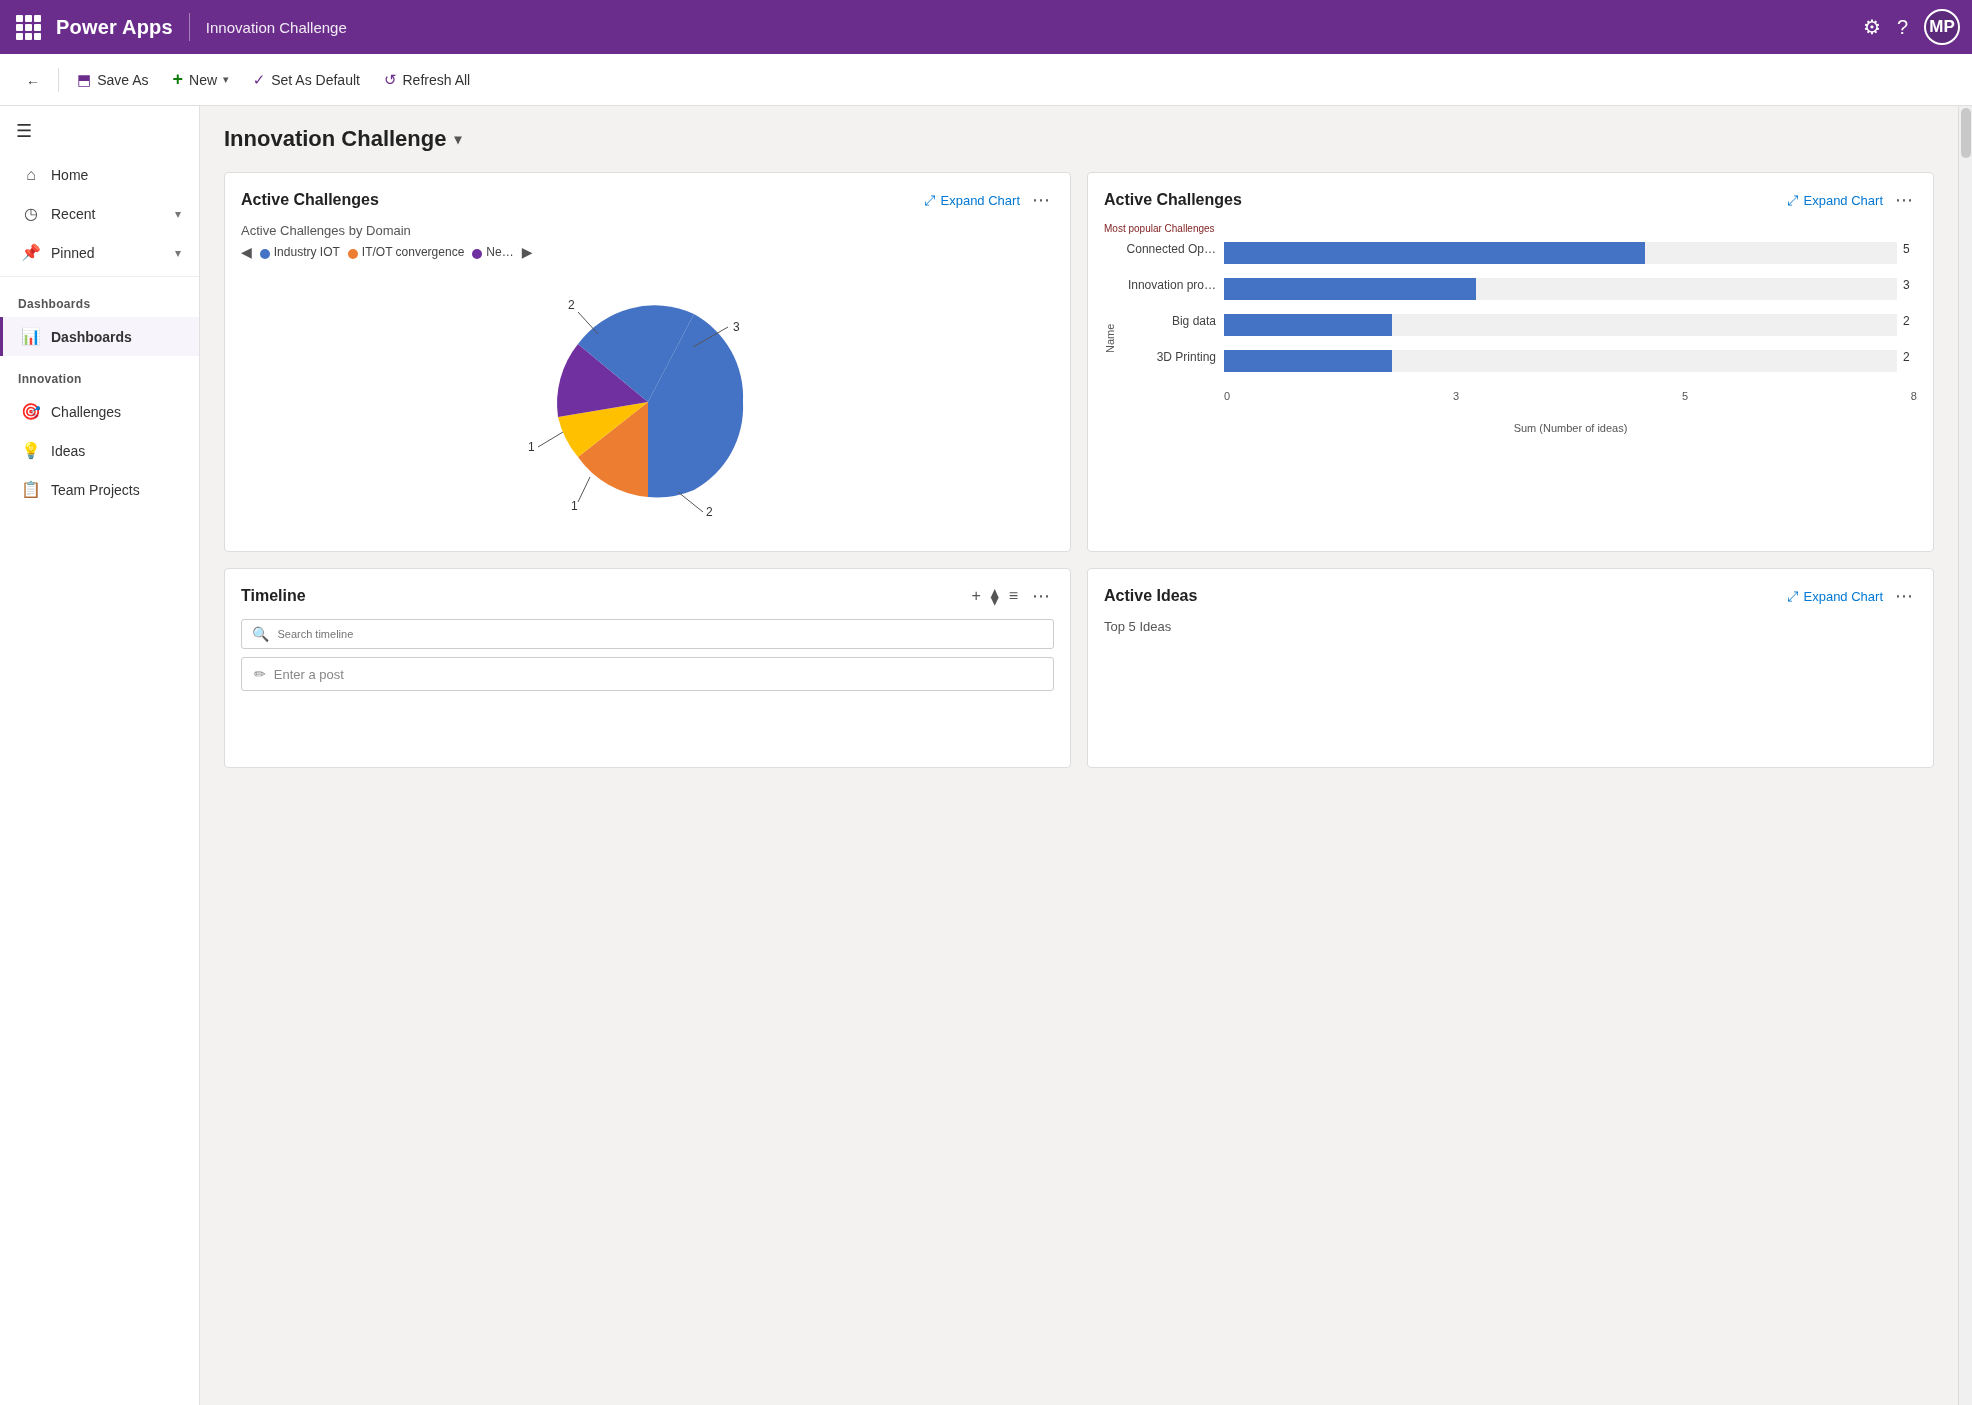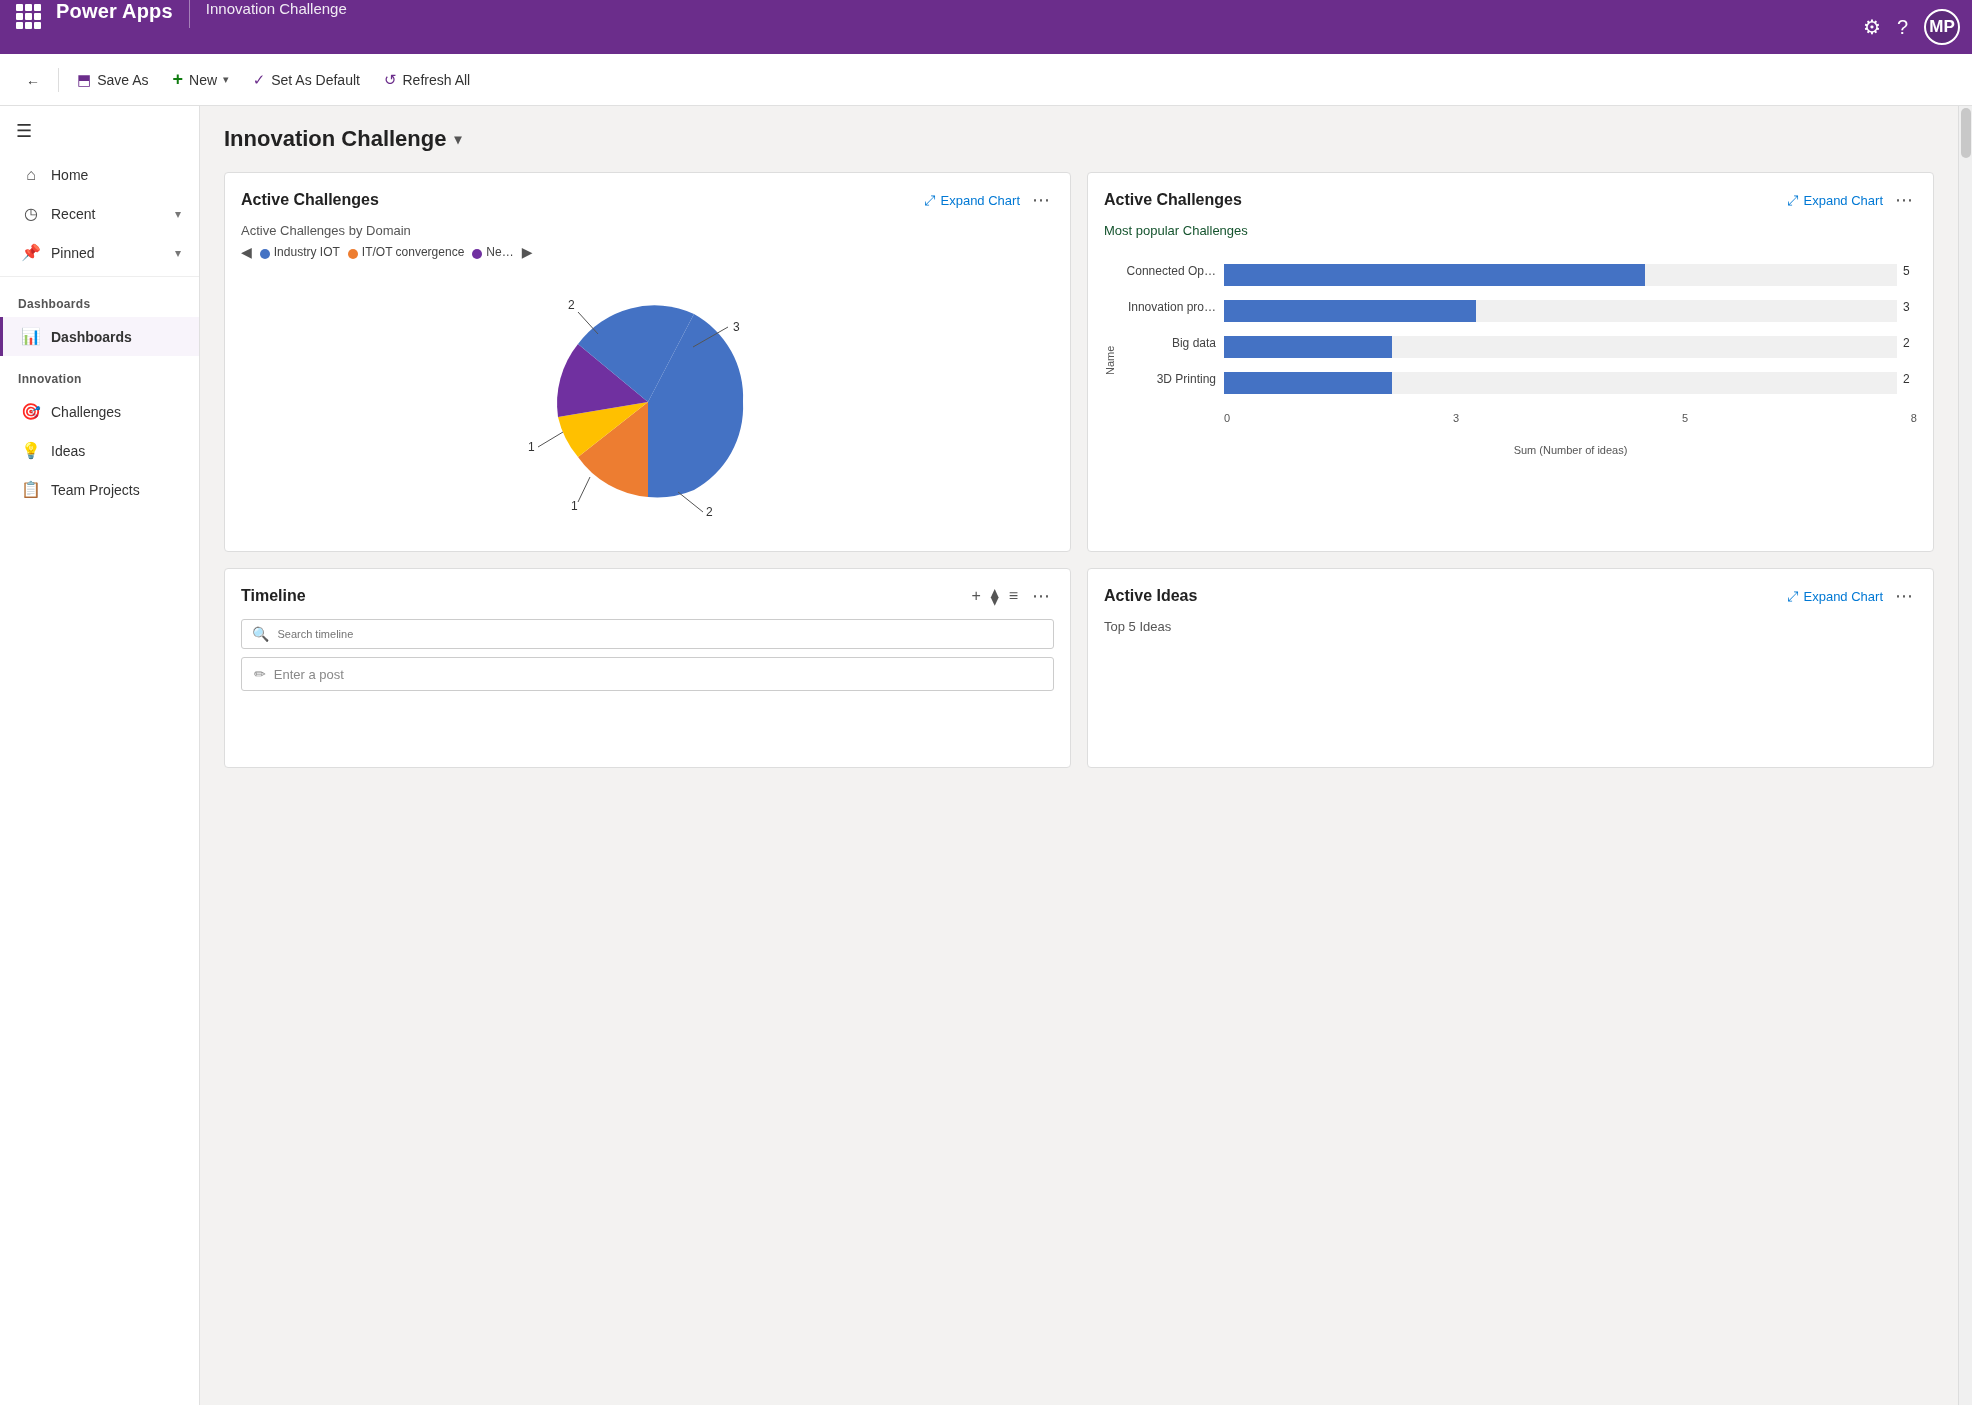--- a/index.html
+++ b/index.html
@@ -3,20 +3,21 @@
   <meta charset="utf-8">
   <style>
     * { box-sizing: border-box; margin: 0; padding: 0; }
     body { font-family: 'Segoe UI', Tahoma, Geneva, Verdana, sans-serif; background: #f3f2f1; height: 100vh; overflow: hidden; }
 
     
     .top-nav {
       background: #6b2d8b;
       color: white;
       display: flex;
+      align-items: center;
       height: 54px;
       padding: 0 12px;
       gap: 12px;
     }
     .top-nav .waffle-icon { display: flex; align-items: center; justify-content: center; width: 32px; height: 32px; cursor: pointer; }
     .waffle-grid { display: grid; grid-template-columns: repeat(3,7px); grid-template-rows: repeat(3,7px); gap: 2px; }
     .waffle-dot { background: white; border-radius: 1px; }
     .top-nav .app-name { font-size: 20px; font-weight: 600; letter-spacing: 0.2px; }
     .top-nav .divider { width: 1px; height: 28px; background: rgba(255,255,255,0.4); margin: 0 4px; }
     .top-nav .page-title { font-size: 15px; font-weight: 400; opacity: 0.9; }
@@ -113,21 +114,21 @@
     .chart-legend {
       display: flex; align-items: center; gap: 8px;
       font-size: 12px; color: #444; margin-bottom: 12px; flex-wrap: wrap;
     }
     .legend-item { display: flex; align-items: flex-end; gap: 4px; }
     .legend-dot { width: 10px; height: 10px; border-radius: 50%; }
     .legend-nav { cursor: pointer; font-size: 14px; color: #555; }
     .pie-container { display: flex; justify-content: center; align-items: center; padding: 10px 0; }
 
     
-    .bar-chart-subtitle { font-size: 13px; color: #14532d; margin-bottom: 26px; }
+    .bar-chart-subtitle { font-size: 10px; color: #7f1d1d; margin-bottom: 8px; }
     .bar-chart-area { display: flex; gap: 0; }
     .bar-y-label {
       writing-mode: vertical-rl; transform: rotate(180deg);
       font-size: 11px; color: #555; display: flex; align-items: center; justify-content: center;
       margin-right: 8px;
     }
     .bar-chart-inner { flex: 1; }
     .bar-row {
       display: flex; margin-bottom: 14px;
     }

